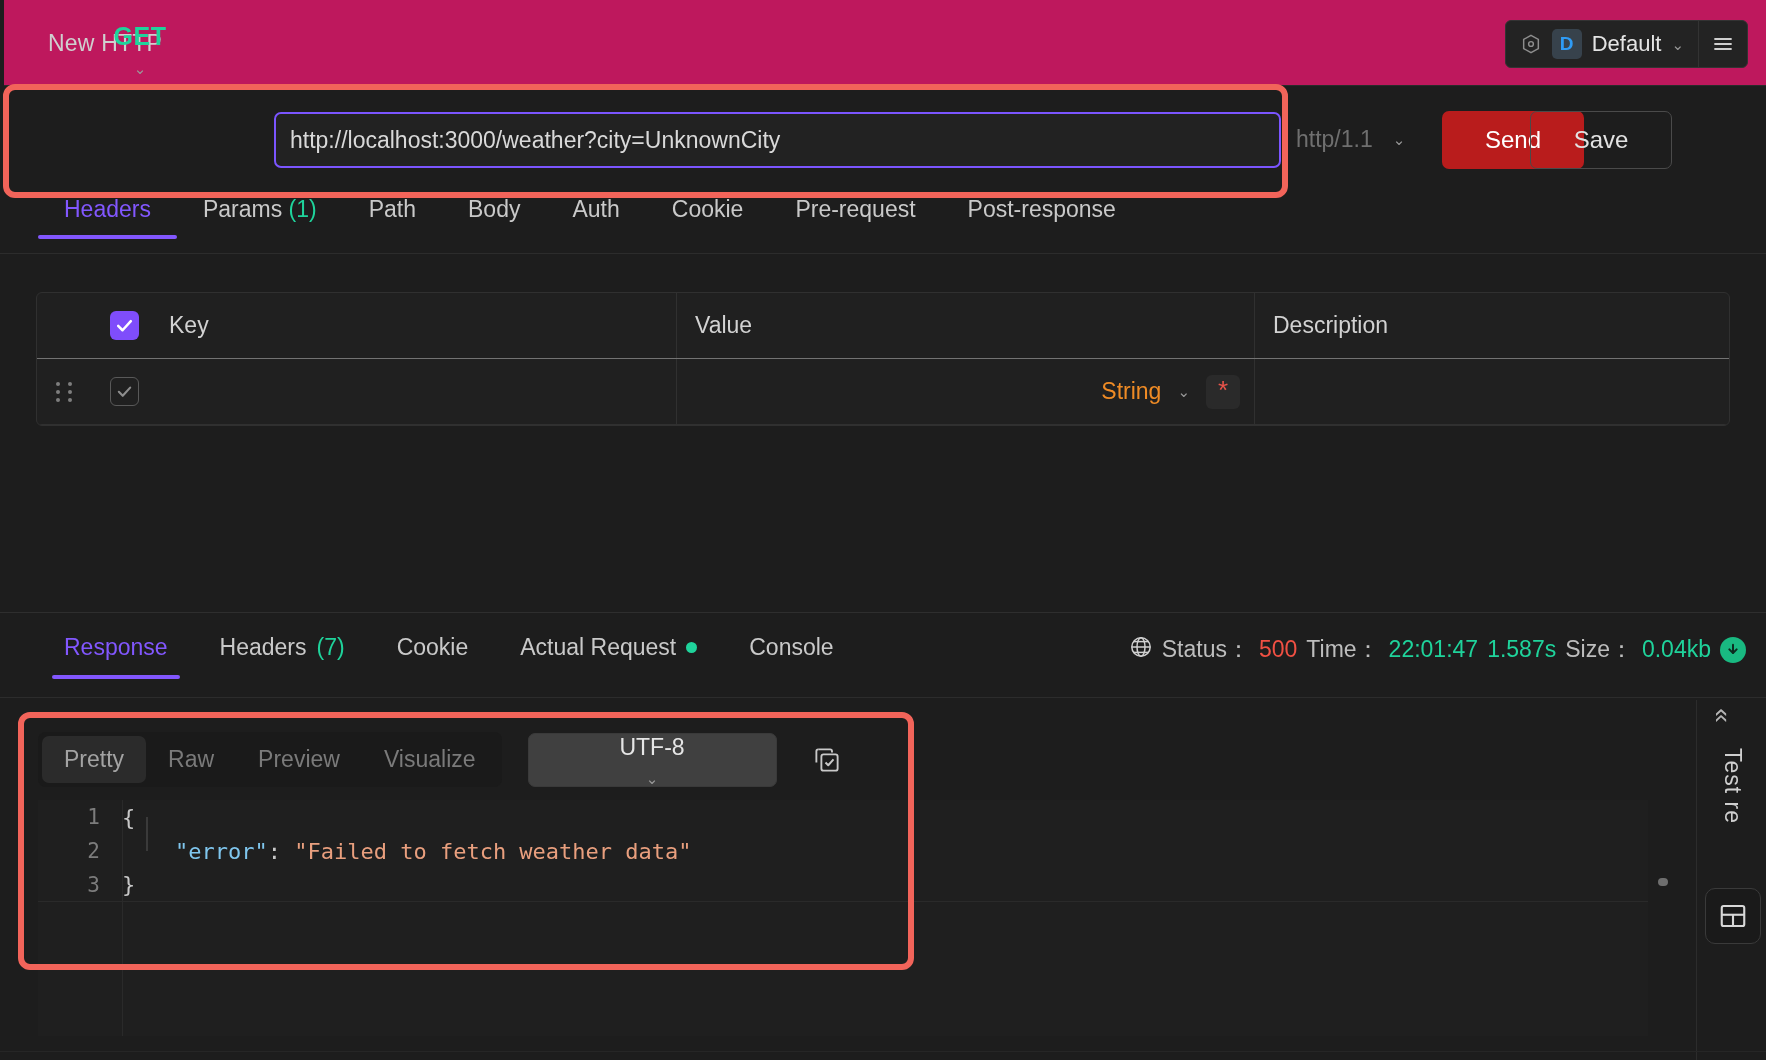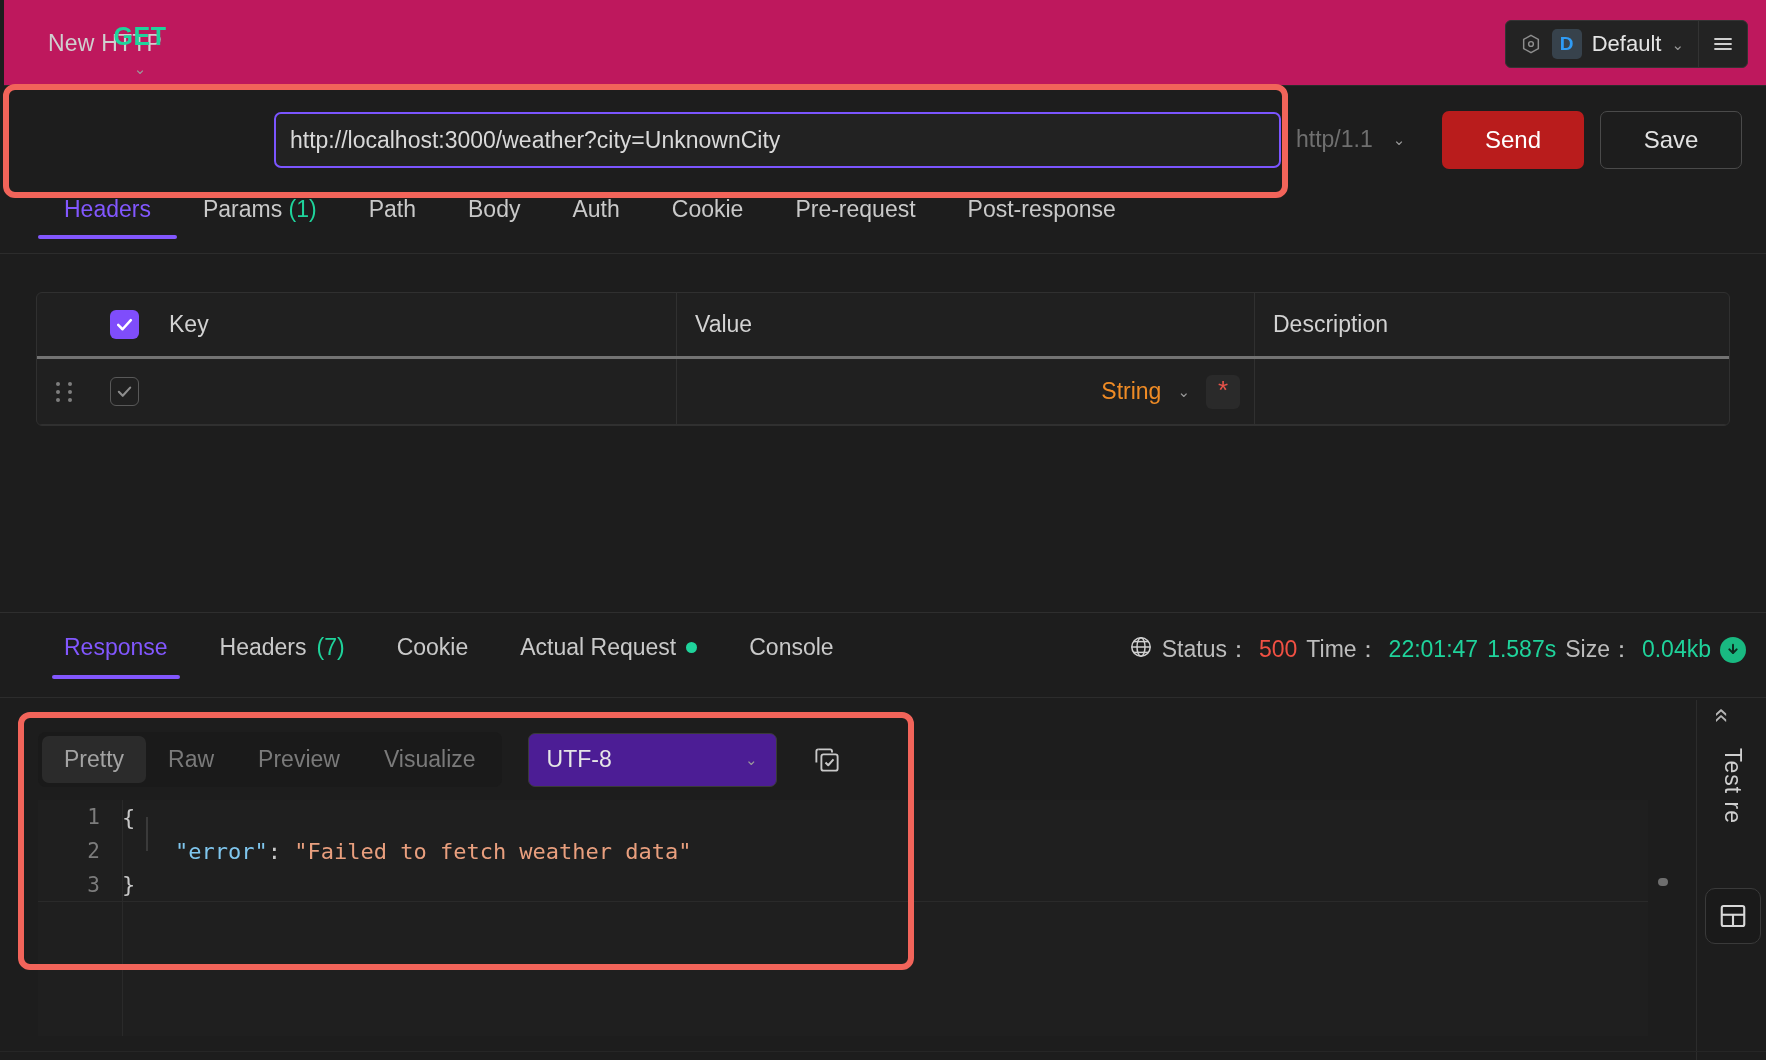--- a/index.html
+++ b/index.html
@@ -76,21 +76,21 @@
     font-size: 23px; color: #6f6f6f;
   }
   .send-btn {
     position: absolute; left: 1442px; top: 111px;
     width: 142px; height: 58px;
     background: #b91c1c; border: none; border-radius: 7px;
     color: #fff; font-size: 24px; cursor: pointer;
     font-family: "Liberation Sans", sans-serif;
   }
   .save-btn {
-    position: absolute; left: 1600px; top: 111px;
+    position: absolute; left: 1530px; top: 111px;
     width: 142px; height: 58px;
     background: transparent; border: 1px solid #4a4a4a; border-radius: 7px;
     color: #e2e2e2; font-size: 24px; cursor: pointer;
     font-family: "Liberation Sans", sans-serif;
   }
 
   
   .annot {
     position: absolute; border: 6px solid #f2645a; border-radius: 12px;
     pointer-events: none; z-index: 40;
@@ -120,21 +120,21 @@
   .req-tab .cnt { color: #1fd39b; }
 
   
   .table {
     position: absolute; left: 36px; top: 292px;
     width: 1694px;
     border: 1px solid #303030; border-radius: 6px;
     background: #202020; overflow: hidden;
   }
   .trow { display: flex; align-items: center; height: 66px; }
-  .trow.head { border-bottom: 3px solid #737373; }
+  .trow.head { border-bottom: 1px solid #737373; }
   .trow.body { border-bottom: 1px solid #303030; }
   .c-handle { width: 56px; display: flex; align-items: center; justify-content: center; }
   .c-check  { width: 62px; display: flex; align-items: center; justify-content: center; }
   .c-key    { flex: 0 0 522px; padding-left: 14px; border-right: 1px solid #303030; height: 100%; display: flex; align-items: center; }
   .c-value  { flex: 0 0 578px; padding-left: 18px; border-right: 1px solid #303030; height: 100%; display: flex; align-items: center; }
   .c-desc   { flex: 1; padding-left: 18px; height: 100%; display: flex; align-items: center; }
   .col-title { font-size: 23px; color: #d2d2d2; }
 
   .cb-on {
     width: 29px; height: 29px; border-radius: 6px; background: #7f4dfb;
@@ -206,23 +206,23 @@
   }
   .seg-item {
     font-size: 23px; color: #7a7a7a; padding: 10px 22px;
     border-radius: 7px; cursor: pointer; white-space: nowrap;
   }
   .seg-item.active { background: #2b2b2b; color: #a3a3a3; }
   .enc-select {
     margin-left: 26px;
     width: 249px; height: 54px;
     border: 1px solid #3a3a3a; border-radius: 7px;
-    background: #4c1d95; color: #e6e6e6; font-size: 23px;
+    background: #404040; color: #e6e6e6; font-size: 23px;
     display: flex; align-items: center; justify-content: space-between;
-    padding: 0 18px; cursor: pointer;
+    padding: 0 18px; cursor: pointer; flex-direction: column;
   }
   .copy-btn {
     margin-left: 30px; width: 40px; height: 40px;
     display: flex; align-items: center; justify-content: center; cursor: pointer;
   }
 
   
   .code {
     position: absolute; left: 38px; top: 800px;
     width: 1610px; height: 236px;

